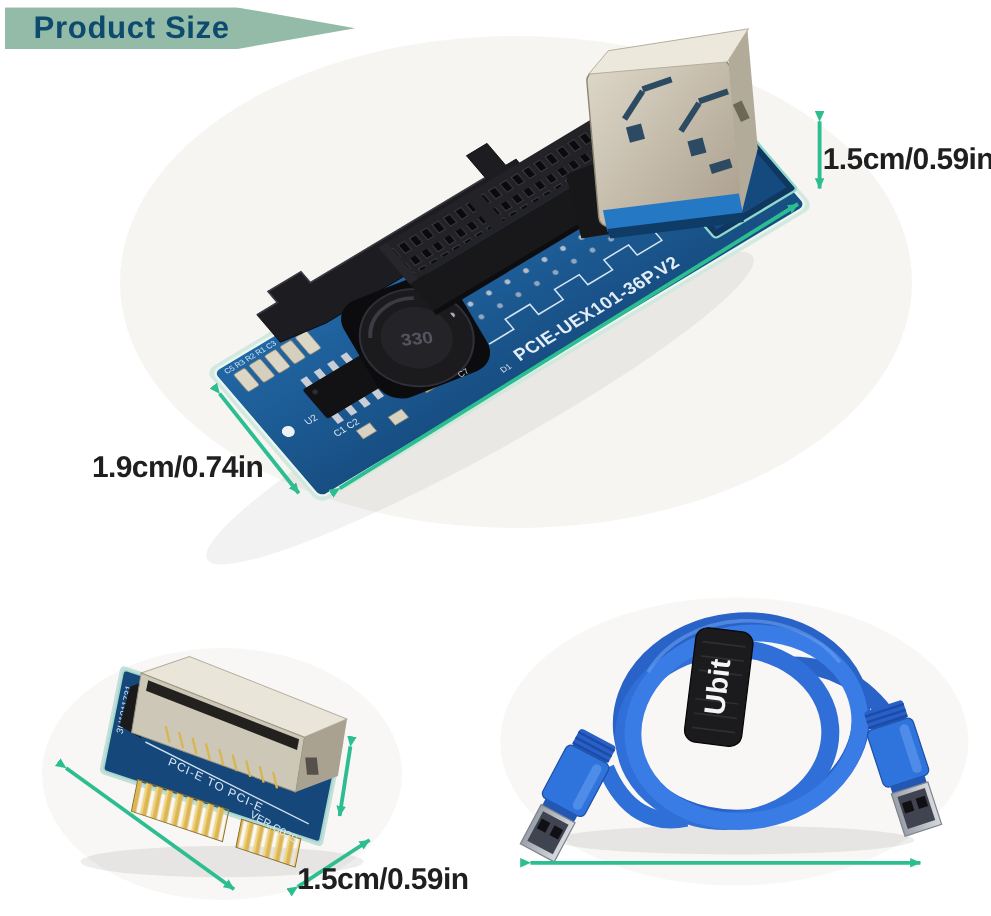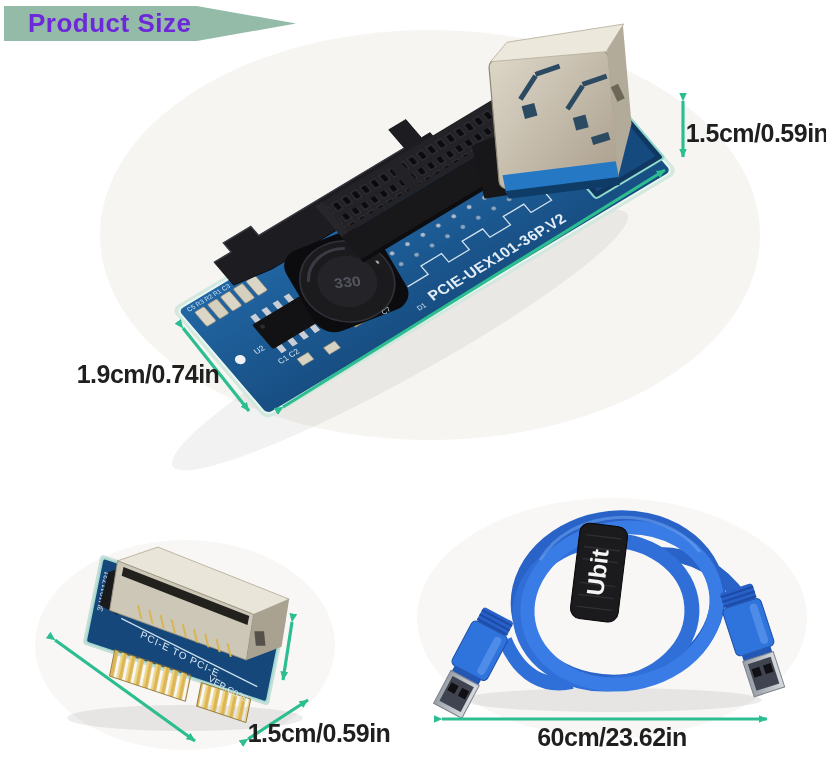--- a/index.html
+++ b/index.html
@@ -2,21 +2,21 @@
 <html><head>
 <meta charset="utf-8">
 <style>
   html,body{margin:0;padding:0;background:#ffffff;}
   #stage{position:relative;width:826px;height:763px;background:#ffffff;overflow:hidden;
          font-family:"Liberation Sans",sans-serif;}
   #scene{position:absolute;left:0;top:0;}
   .banner{position:absolute;left:4px;top:6px;width:292px;height:35px;background:#94bba7;
           clip-path:polygon(0 0,66% 0,100% 50%,66% 100%,0 100%);}
   .banner-title{position:absolute;left:28px;top:6px;height:35px;line-height:35px;
-          font-size:26px;font-weight:bold;color:#6d28d9;letter-spacing:.5px;}
+          font-size:26px;font-weight:bold;color:#0c4a6e;letter-spacing:.5px;}
   .dim-label{position:absolute;transform:translate(-50%,-50%);white-space:nowrap;
           font-weight:bold;color:#1f1f1f;font-size:25px;letter-spacing:-.5px;}
   svg text{font-family:"Liberation Sans",sans-serif;}
 </style>
 </head>
 <body>
 
 <div id="stage">
 
   <svg id="scene" width="826" height="763" viewBox="0 0 826 763">
@@ -210,16 +210,15 @@
       <line x1="248" y1="739" x2="308" y2="700"></line>
       <line x1="292" y1="622" x2="283" y2="680"></line>
       <line x1="442" y1="719" x2="767" y2="719"></line>
     </g>
   </svg>
 
   <div class="banner"></div>
   <div class="banner-title">Product Size</div>
 
   <div class="dim-label" style="left:757px;top:133px;">1.5cm/0.59in</div>
-  <div class="dim-label" style="left:148px;top:374px;text-align:right;">1.9cm/0.74in</div>
+  <div class="dim-label" style="left:148px;top:390px;text-align:right;">1.9cm/0.74in</div>
   <div class="dim-label" style="left:319px;top:733px;">1.5cm/0.59in</div>
-  <div class="dim-label" style="left:612px;top:737px;">60cm/23.62in</div>
 </div>
 
 </body></html>

